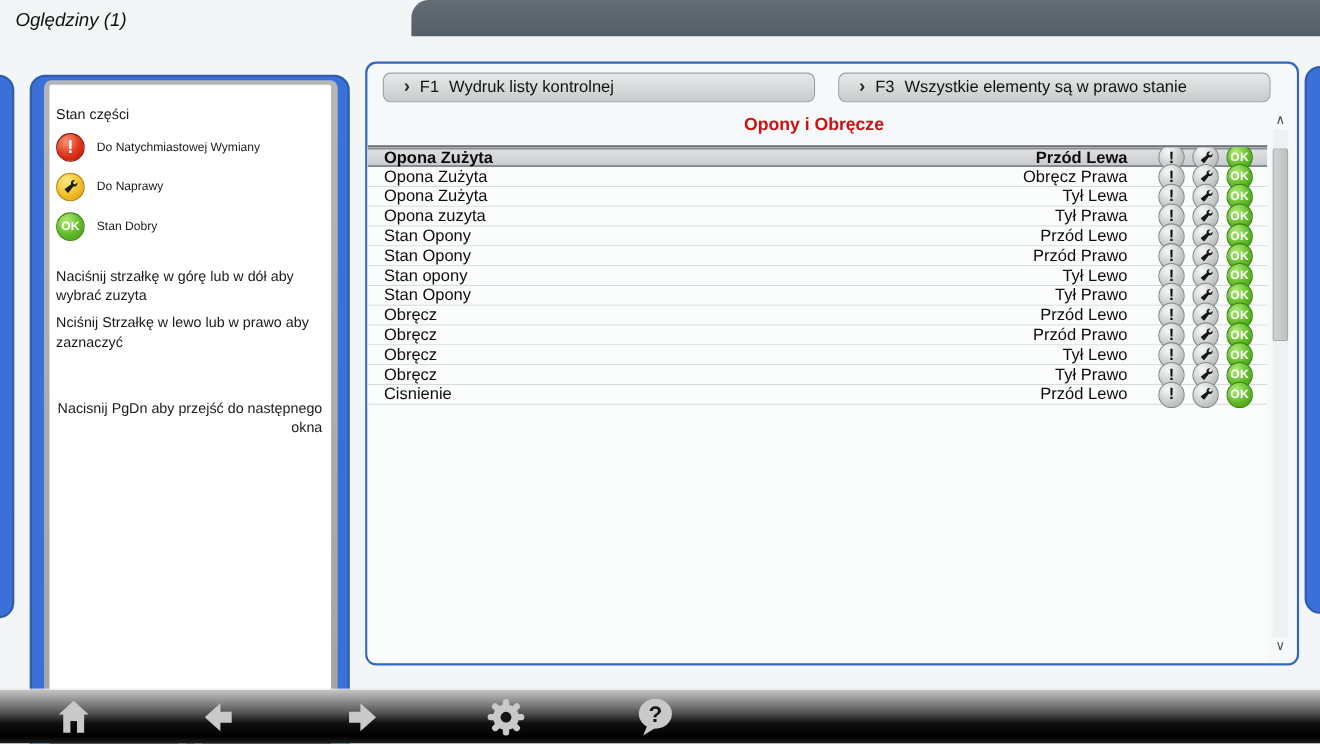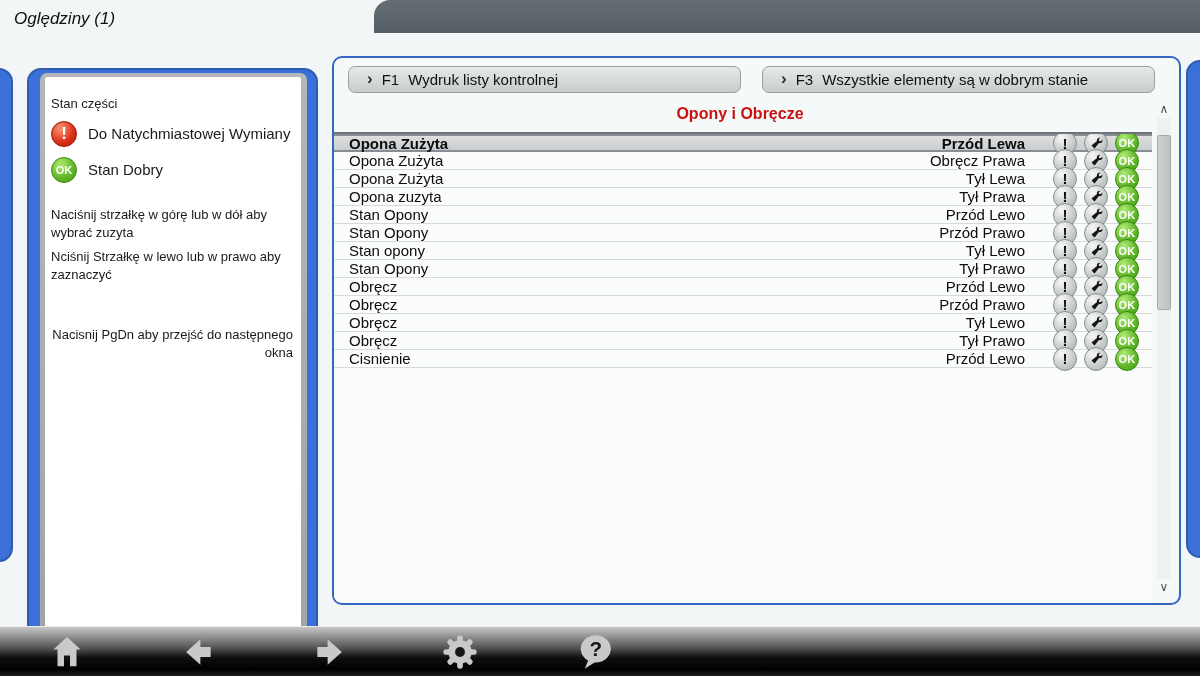--- a/index.html
+++ b/index.html
@@ -38,21 +38,21 @@
     position:absolute;left:5px;right:6px;top:4px;bottom:6px;
     background:#ffffff;border-radius:2px;overflow:hidden;
   }
   .blackbar{
     position:absolute;left:0;right:0;bottom:0;height:24px;background:#0b0b0b;
     border-radius:0 0 6px 6px;display:flex;align-items:center;justify-content:center;
   }
   .legend-title{margin:19px 0 0 6px;font-size:13px;color:#1a1a1a;}
   .legend-item{display:flex;align-items:center;gap:11px;margin:9px 0 0 6px;height:27px;}
   .legend-item:first-of-type{margin-top:25px;}
-  .legend-label{font-size:15px;color:#1a1a1a;}
+  .legend-label{font-size:11px;color:#1a1a1a;}
   .lic{width:26px;height:26px;border-radius:50%;display:flex;align-items:center;
        justify-content:center;box-sizing:border-box;flex:0 0 26px;}
   .lic-danger{background:radial-gradient(circle at 35% 28%,#f4876a 8%,#dd3318 55%,#b81505 100%);
        border:1px solid #951200;color:#fff;font-weight:bold;font-size:17px;}
   .lic-repair{background:radial-gradient(circle at 35% 28%,#fbe27a 8%,#f0c028 55%,#d89c10 100%);
        border:1px solid #b57f08;}
   .lic-ok{background:radial-gradient(circle at 35% 28%,#a5e468 8%,#63b92a 55%,#459c14 100%);
        border:1px solid #3a8510;color:#fff;font-weight:bold;font-size:11px;}
   .inst-p{margin:0 0 0 6px;font-size:13px;line-height:1.38;color:#1a1a1a;width:242px;}
   .p1{margin-top:23px;}.p2{margin-top:6px;}.p3{margin-top:42px;text-align:right;}
@@ -135,20 +135,28 @@
   <div class="inst-bezel">
     <div class="inst-screen">
 
       <div class="legend-title">Stan części</div>
 
       <div class="legend-item">
         <span class="lic lic-danger">!</span>
         <span class="legend-label">Do Natychmiastowej Wymiany</span>
       </div>
       <div class="legend-item">
+        <span class="lic lic-repair">
+          <svg width="14" height="14" viewBox="0 0 24 24">
+              <path fill="#1a1a1a" d="M22.6 5.0 19.6 8.0 16.8 7.3 16.1 4.5 19.1 1.5 C17.4 0.9 15.4 1.3 14.1 2.6 12.8 3.9 12.4 5.9 13.0 7.6 L3.3 15.2 C3.0 15.5 3.0 16.0 3.3 16.3 L7.8 20.8 C8.1 21.1 8.6 21.1 8.9 20.8 L16.5 11.1 C18.2 11.7 20.2 11.3 21.5 10.0 22.8 8.7 23.2 6.7 22.6 5.0 Z"></path>
+            </svg>
+        </span>
+        <span class="legend-label">Do Naprawy</span>
+      </div>
+      <div class="legend-item">
         <span class="lic lic-ok">OK</span>
         <span class="legend-label">Stan Dobry</span>
       </div>
 
       <p class="inst-p p1">Naciśnij strzałkę w górę lub w dół aby wybrać zuzyta</p>
       <p class="inst-p p2">Nciśnij Strzałkę w lewo lub w prawo aby zaznaczyć</p>
       <p class="inst-p p3">Nacisnij PgDn aby przejść do następnego okna</p>
 
       <div class="blackbar">
         <svg width="28" height="13" viewBox="0 0 28 13">
@@ -163,21 +171,21 @@
 
   <button class="fbtn fbtn-f1">
     <span class="chev">›</span>
     <span class="key">F1</span>
     <span>Wydruk listy kontrolnej</span>
   </button>
 
   <button class="fbtn fbtn-f3">
     <span class="chev">›</span>
     <span class="key">F3</span>
-    <span>Wszystkie elementy są w dobrym stanie</span>
+    <span>Wszystkie elementy są w prawo stanie</span>
   </button>
 
   <div class="list-title">Opony i Obręcze</div>
 
   <div class="list" id="rowHost">
       <div class="lrow selected">
     <span class="row-name">Opona Zużyta</span>
     <span class="row-pos">Przód Lewa</span>
     <span class="row-icons">
       <button class="ricon ricon-warn">!</button>

